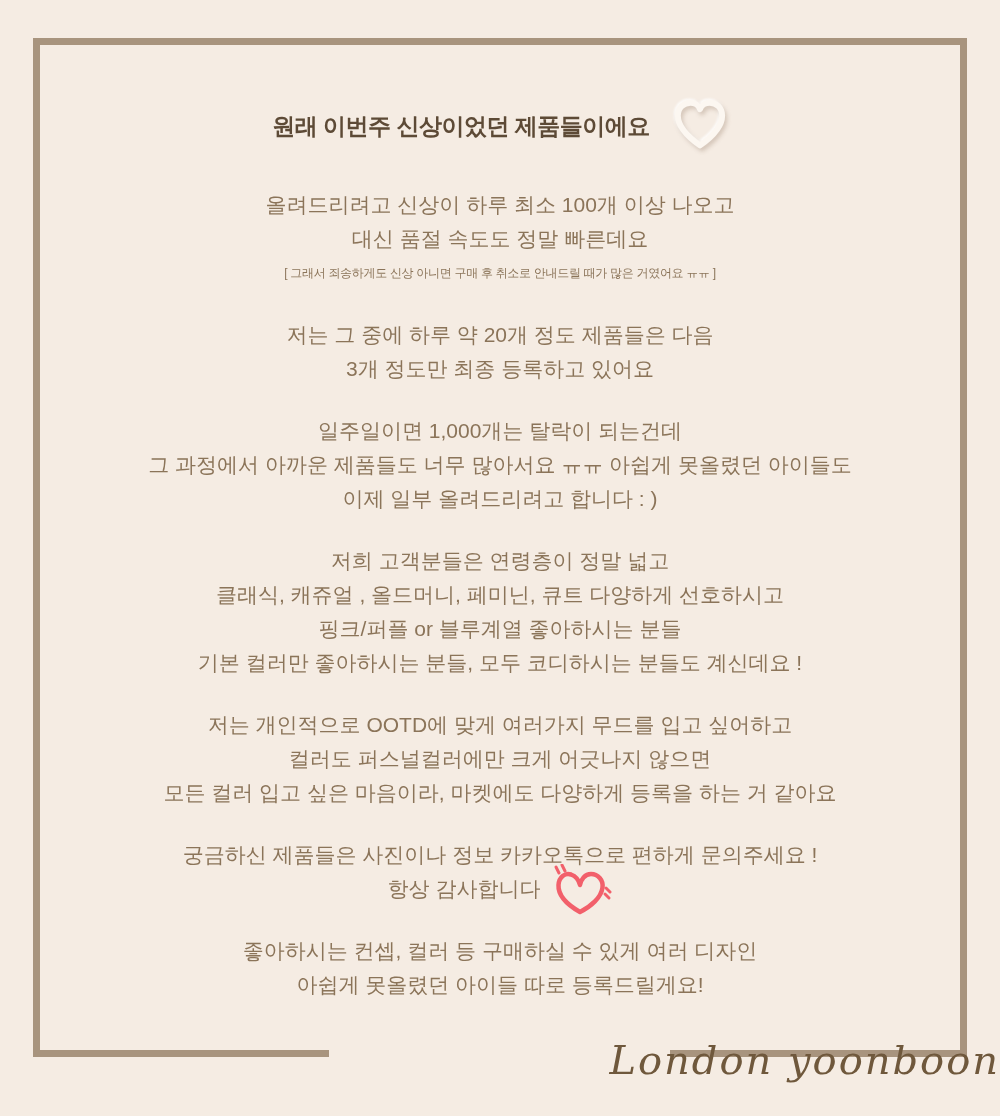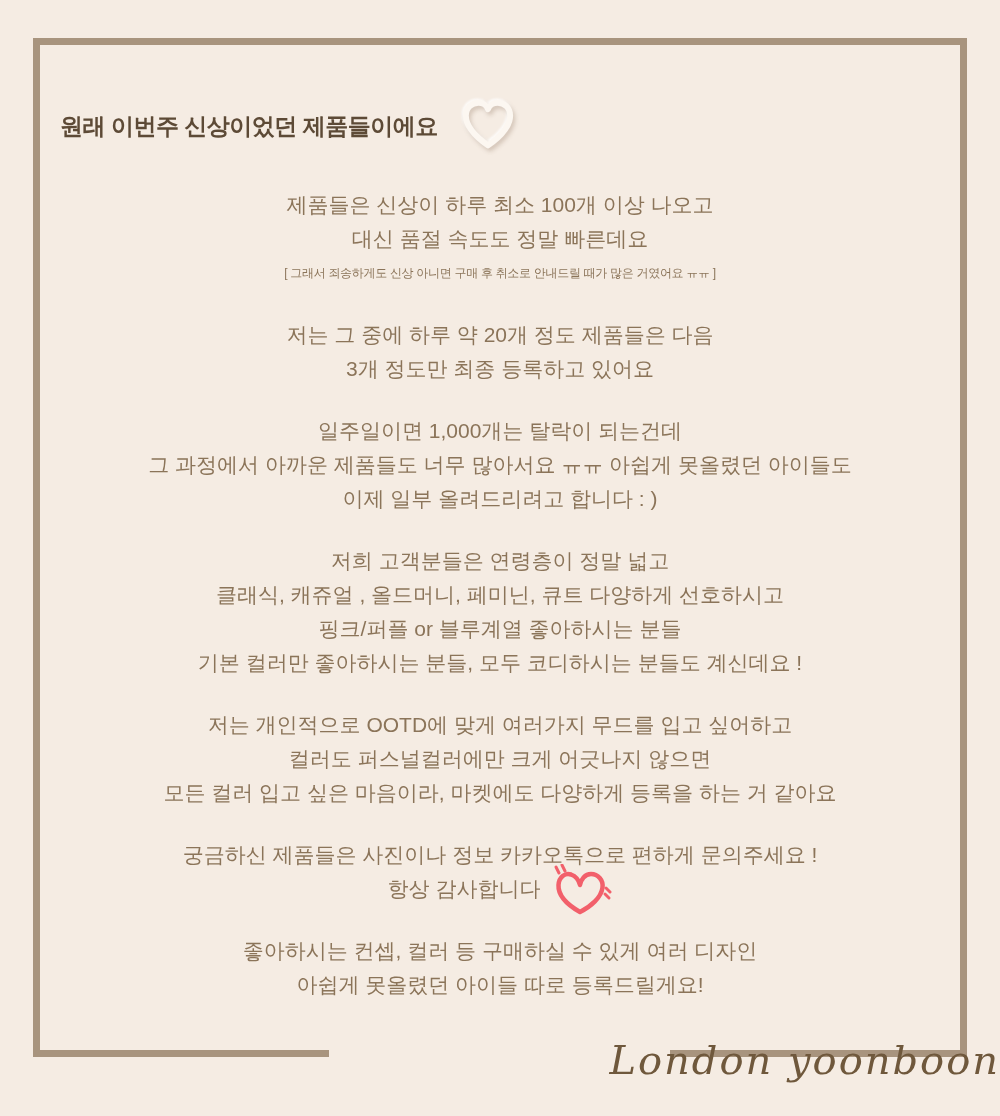--- a/index.html
+++ b/index.html
@@ -41,21 +41,21 @@
     top: 98px;
     width: 880px;
     text-align: center;
     color: #8b7459;
     font-size: 21px;
     line-height: 34px;
   }
   .title-row {
     display: flex;
     align-items: center;
-    justify-content: flex-start;
+    justify-content: center;
     gap: 22px;
     margin-bottom: 34px;
     height: 56px;
   }
   .title-text {
     font-size: 23px;
     font-weight: bold;
     color: #5d4a36;
     letter-spacing: -0.5px;
   }
@@ -109,21 +109,21 @@
   <div class="content">
 
     <div class="title-row">
       <span class="title-text">원래 이번주 신상이었던 제품들이에요</span>
       <svg class="emboss-heart" viewBox="0 0 100 100" aria-hidden="true">
         <path d="M50 86 C22 66 9 48 9 31 C9 16 20 7 32 7 C41 7 48 12 50 19 C52 12 59 7 68 7 C80 7 91 16 91 31 C91 48 78 66 50 86 Z" fill="none" stroke="#fcf7f1" stroke-width="11" stroke-linejoin="round"></path>
       </svg>
     </div>
 
     <p class="para">
-      <span class="line">제품들은 신상이 하루 최소 100개 이상 나오고</span>
+      <span class="line">올려드리려고 신상이 하루 최소 100개 이상 나오고</span>
       <span class="line">대신 품절 속도도 정말 빠른데요</span>
       <span class="line note-line">[ 그래서 죄송하게도 신상 아니면 구매 후 취소로 안내드릴 때가 많은 거였어요 ㅠㅠ ]</span>
     </p>
 
     <p class="para">
       <span class="line">저는 그 중에 하루 약 20개 정도 제품들은 다음</span>
       <span class="line">3개 정도만 최종 등록하고 있어요</span>
     </p>
 
     <p class="para">

